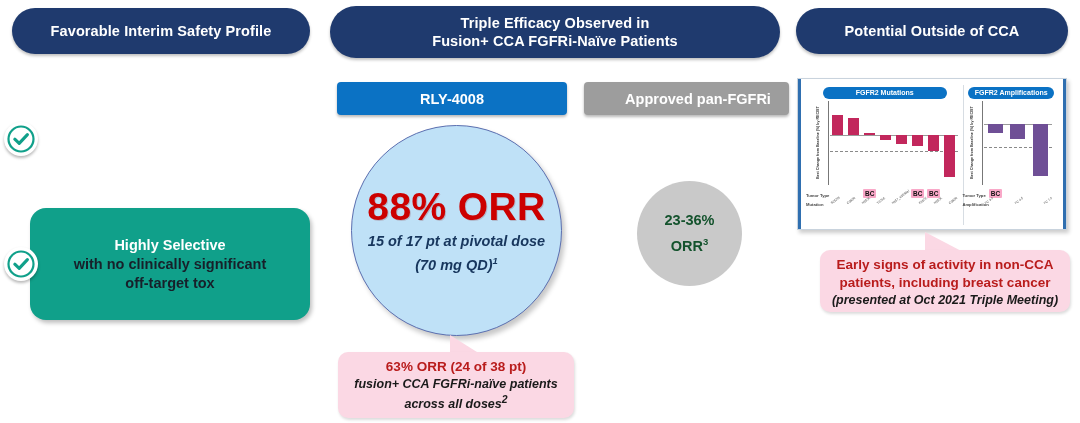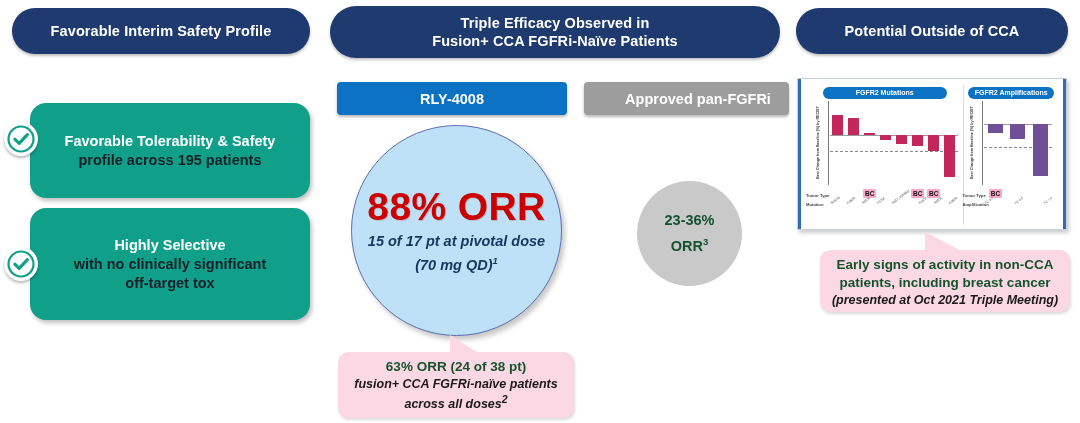--- a/index.html
+++ b/index.html
@@ -107,21 +107,21 @@
   
   .pinkbox{
     position:absolute;
     background:#fbd8e4;
     border-radius:10px;
     text-align:center;
     box-shadow:1px 2px 3px rgba(0,0,0,.14);
   }
   #pink-mid{left:338px;top:352px;width:236px;height:66px;}
   #pink-right{left:820px;top:250px;width:250px;height:62px;}
-  .pink-l1{color:#14532d;font-weight:bold;font-size:13.5px;line-height:18px;display:block;}
+  .pink-l1{color:#b91c1c;font-weight:bold;font-size:13.5px;line-height:18px;display:block;}
   .pink-l2{color:#1a1a1a;font-weight:bold;font-style:italic;font-size:12.5px;line-height:16px;display:block;}
   .pink-l3{color:#1a1a1a;font-weight:bold;font-style:italic;font-size:12.5px;line-height:16px;display:block;}
   #pink-mid .pad{padding:6px 6px 0 6px;}
   #pink-right .pad{padding:6px 6px 0 6px;}
   .pink-tail{
     position:absolute;width:0;height:0;
   }
   
   #tail-mid{
     left:450px;top:335px;
@@ -198,26 +198,20 @@
     <div>
       <span class="l2">Triple Efficacy Observed in</span>
       <span class="l2">Fusion+ CCA FGFRi-Naïve Patients</span>
     </div>
   </div>
 
   <div class="hdr" id="hdr-right">
     <span>Potential Outside of CCA</span>
   </div>
 
-  <div class="gcard" id="gcard1">
-    <div class="inner">
-      <span class="gtitle">Favorable Tolerability &amp; Safety</span>
-      <span class="gsub">profile across 195 patients</span>
-    </div>
-  </div>
   <div class="check" id="check1">
     <svg width="30" height="30" viewBox="0 0 30 30" aria-hidden="true">
       <circle cx="15" cy="15" r="12.5" fill="none" stroke="#10a08a" stroke-width="2.2"></circle>
       <path d="M8.8 15.2 L13.2 19.4 L21.4 10.6" fill="none" stroke="#10a08a" stroke-width="3.1" stroke-linecap="round" stroke-linejoin="round"></path>
     </svg>
   </div>
 
   <div class="gcard" id="gcard2">
     <div class="inner">
       <span class="gtitle">Highly Selective</span>

